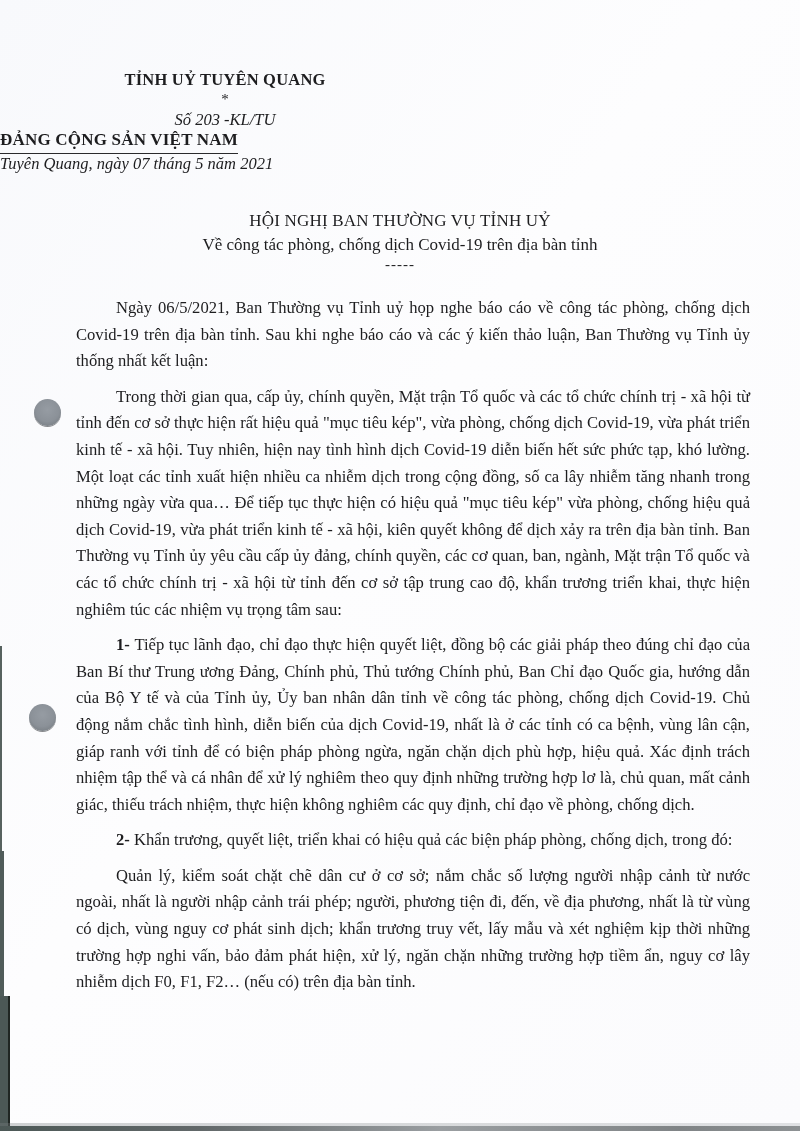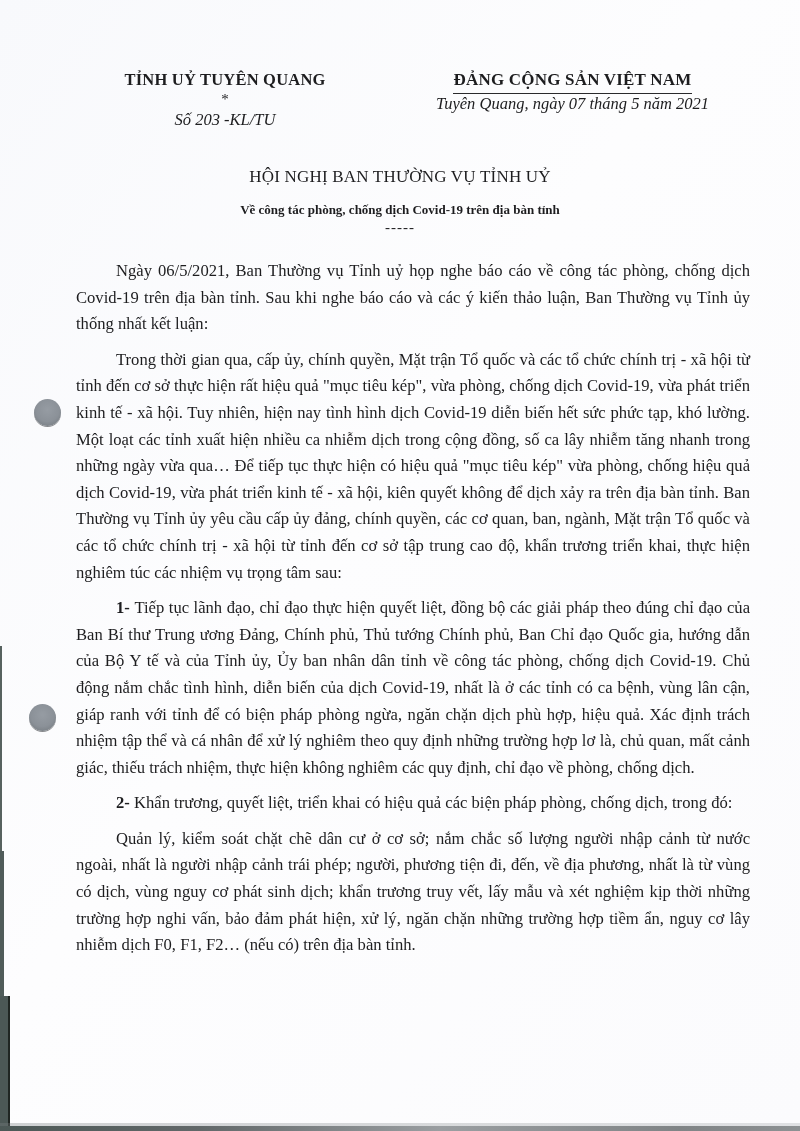--- a/index.html
+++ b/index.html
@@ -9,37 +9,37 @@
     font-family: "Liberation Serif", "DejaVu Serif", serif;
   }
   .page {
     position: relative;
     width: 800px; height: 1131px;
     background: linear-gradient(125deg, #f8f9fc 0%, #fdfdfe 45%, #fbfbfd 100%);
     color: #1d1d1f;
     overflow: hidden;
   }
   
-  .header { display: flex; padding-top: 70px; }
+  .header { display: flex; padding-top: 70px; flex-direction: column; }
   .header-left { width: 330px; margin-left: 60px; text-align: center; }
-  .header-right { width: 365px; margin-left: 0; text-align: center; }
+  .header-right { width: 365px; margin-left: 0; }
   .org-name { font-weight: bold; font-size: 16.5px; letter-spacing: 0.2px; white-space: nowrap; }
   .org-star { font-size: 15px; line-height: 12px; margin-top: 3px; }
   .doc-number { font-size: 16.5px; margin-top: 5px; font-style: italic; }
   .party-name {
     display: inline-block; font-weight: bold; font-size: 17px;
     letter-spacing: 0.2px; border-bottom: 1.7px solid #2a2a2c; padding-bottom: 3px;
     white-space: nowrap;
   }
   .date-line { font-style: italic; font-size: 16.5px; white-space: nowrap; }
   
   .title-block { text-align: center; margin-top: 37px; }
   .title-main { font-weight: bold; font-size: 19px; letter-spacing: 0.5px; }
   .title-sub { font-size: 17px; margin-top: 20px; letter-spacing: 0.2px; }
-  .title-subject { font-weight: bold; font-size: 13px; margin-top: 15px; }
+  .title-subject { font-weight: normal; font-size: 17px; margin-top: 4px; }
   .title-divider { font-size: 15px; letter-spacing: 1px; line-height: 14px; margin-top: 2px; }
   
   .doc-body {
     margin: 24px 50px 0 66px;
     font-size: 16.6px;
     line-height: 26.6px;
     text-align: justify;
   }
   .doc-body p { margin: 0 0 9px 10px; text-indent: 40px; }
   .doc-body .lead { font-weight: bold; }

